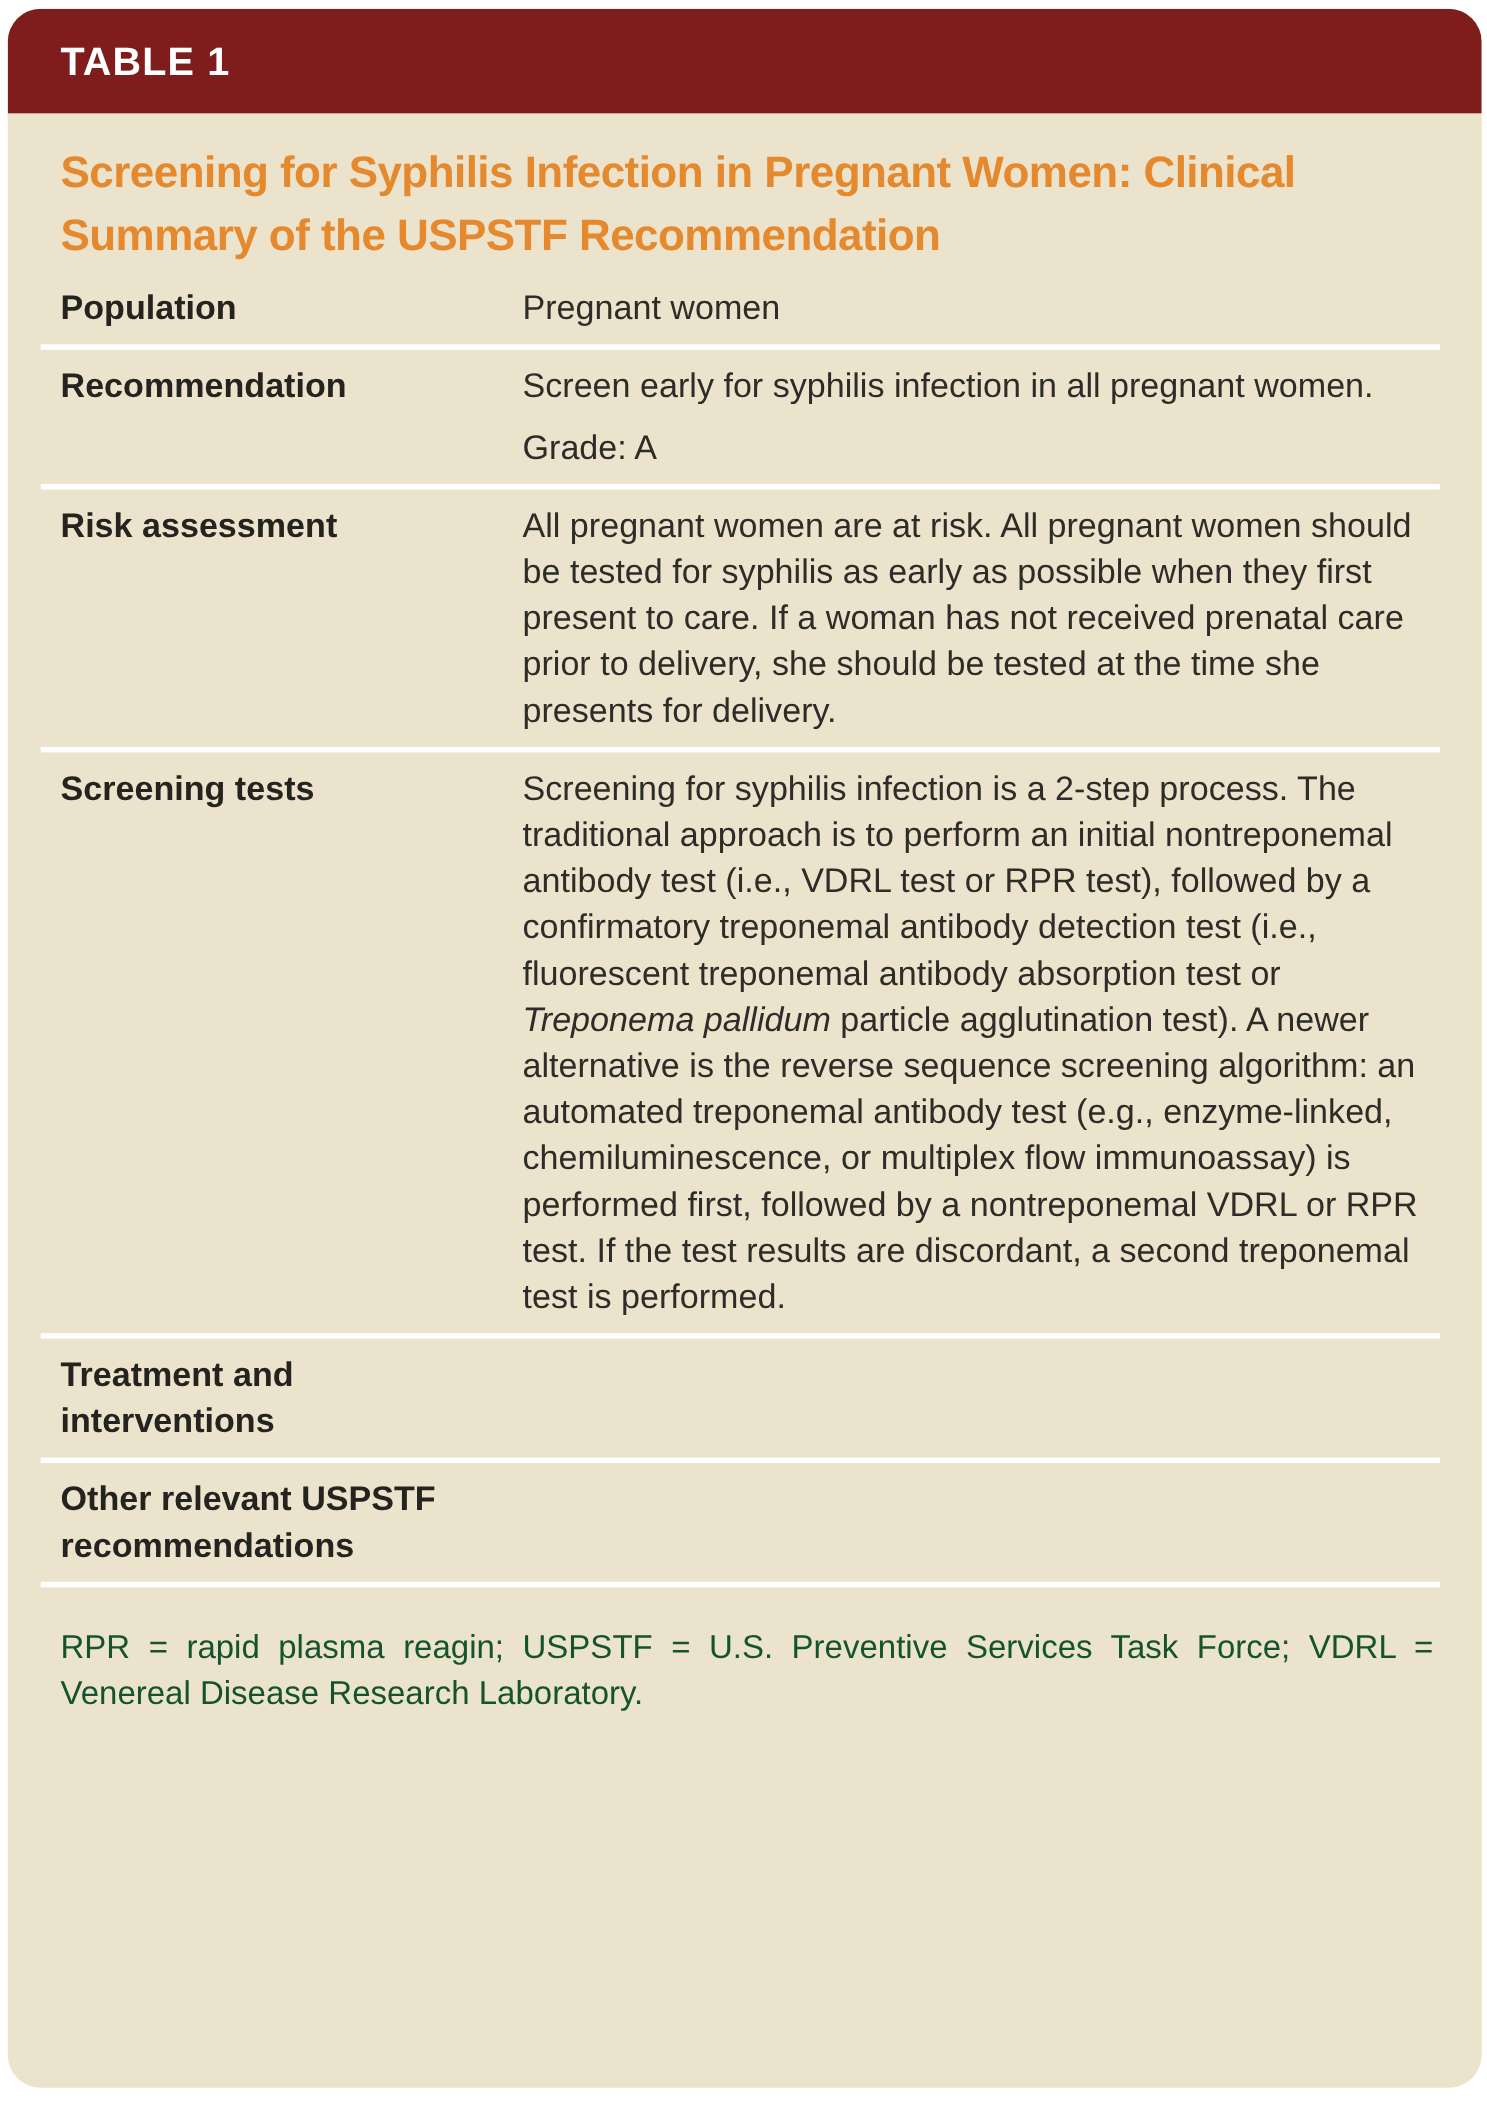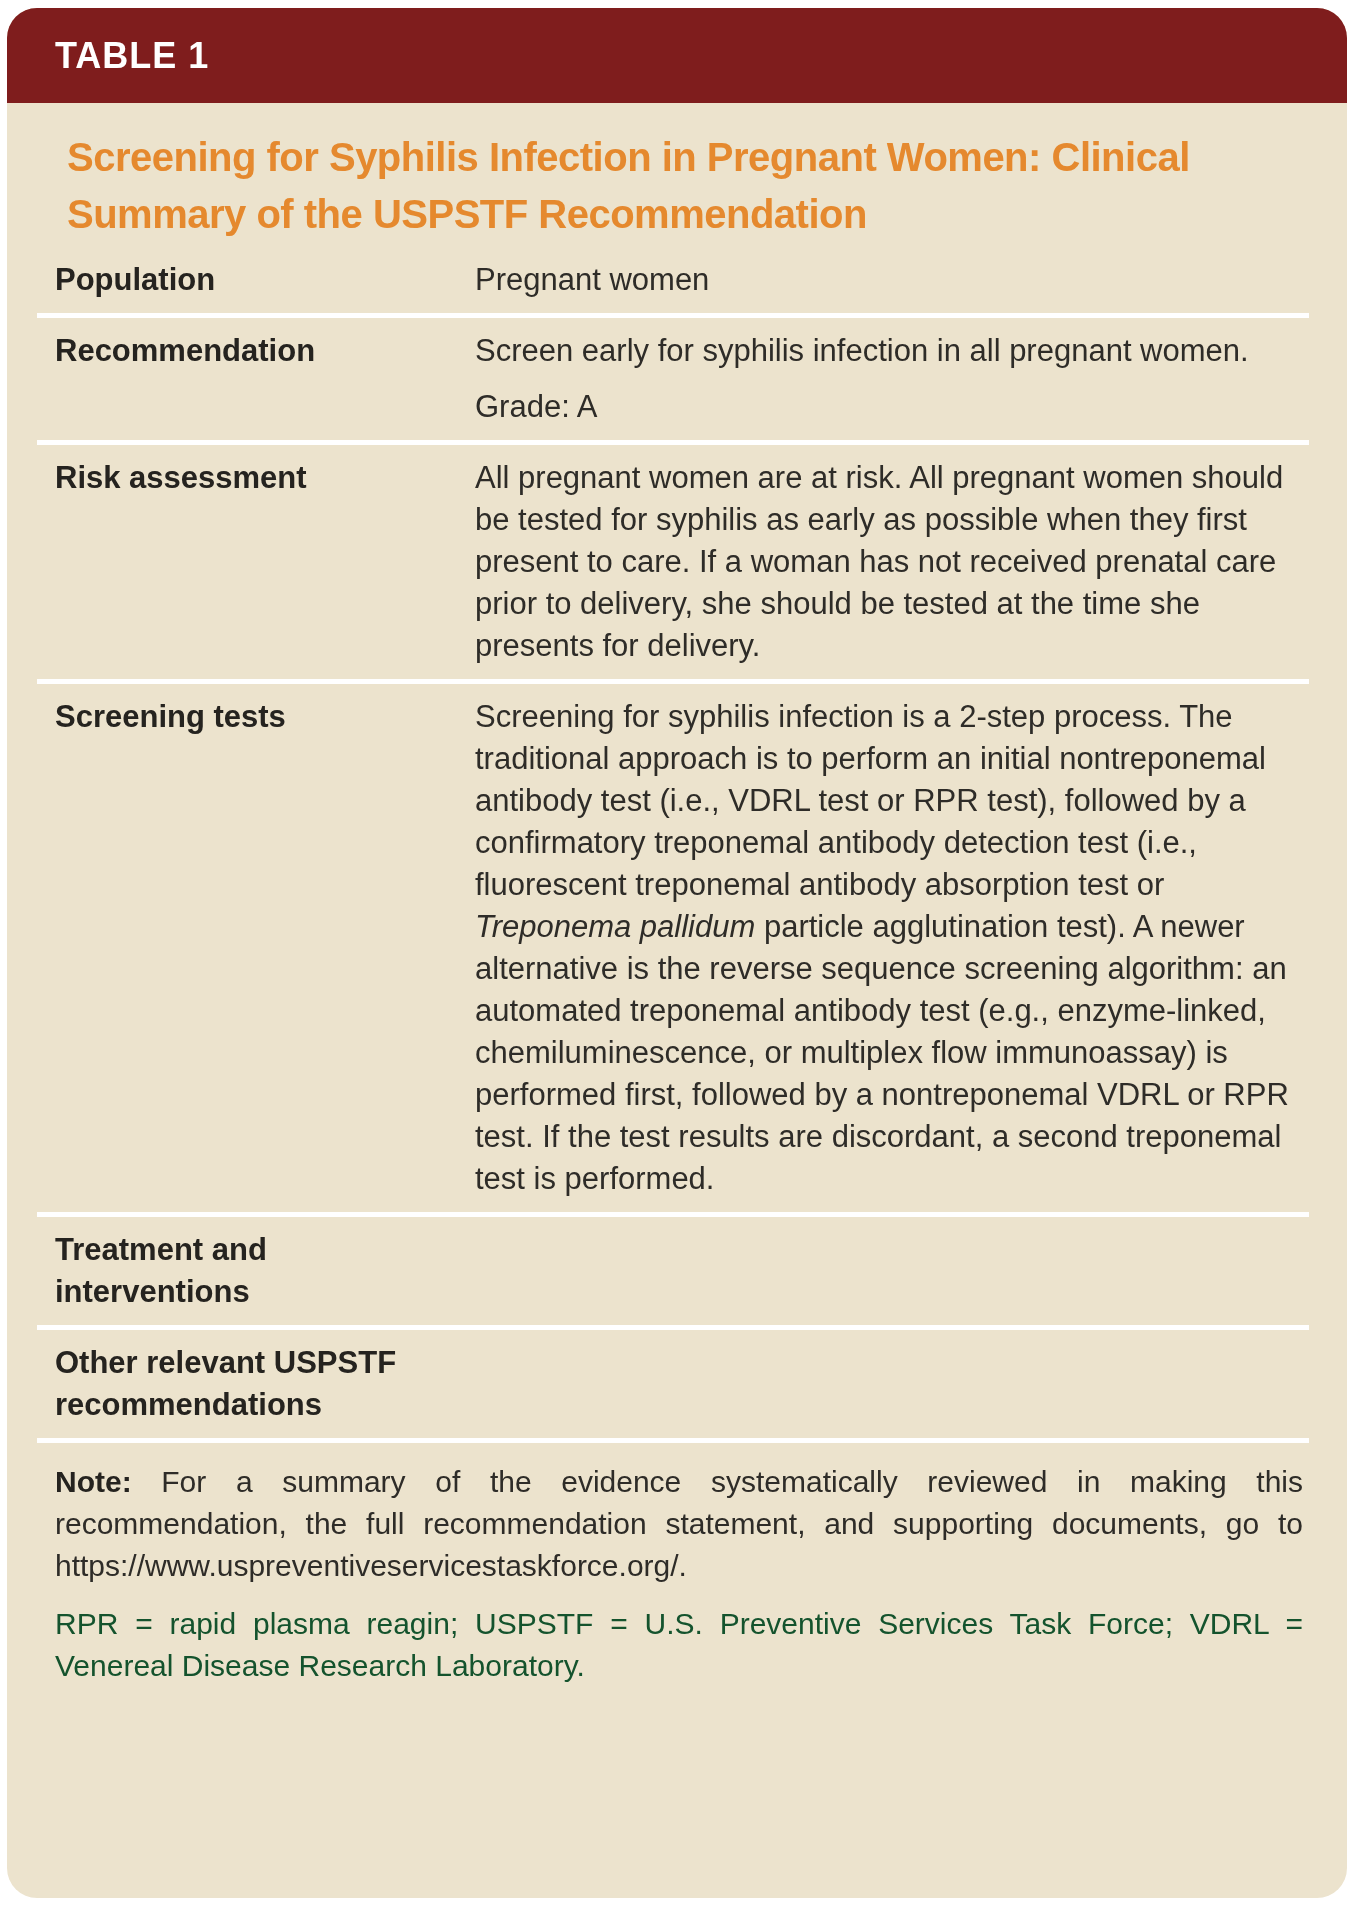--- a/index.html
+++ b/index.html
@@ -4,21 +4,21 @@
 <style>
   * { margin:0; padding:0; box-sizing:border-box; }
   html,body { width:1352px; height:1911px; background:#ffffff; overflow:hidden;
               font-family:"Liberation Sans","DejaVu Sans",sans-serif; }
   .card { margin:8px 5px 0 7px; min-height:1890px; background:#ece3cd;
           border-radius:30px; overflow:hidden; }
   .band { background:#7f1d1d; height:95px; display:flex; align-items:center;
           padding-left:48px; }
   .band-label { color:#ffffff; font-size:36px; font-weight:bold; letter-spacing:1px; }
   .title { color:#e5892e; font-weight:bold; font-size:40px; line-height:57px;
-           letter-spacing:-0.5px; padding:26px 44px 4px 60px; }
+           letter-spacing:-0.5px; padding:26px 44px 4px 48px; }
   .title span { display:block; }
   .row { display:grid; grid-template-columns:420px 1fr; padding:12px 36px 12px 48px; }
   .row-label { font-weight:bold; font-size:31px; line-height:42px; color:#25231f;
                padding-right:30px; }
   .row-value { font-size:31px; line-height:42px; color:#2e2c28; }
   .row-value .para + .para { margin-top:14px; }
   .italic { font-style:italic; }
   .sep { height:5px; background:#ffffff; margin:0 38px 0 30px; }
   .footer { padding:18px 44px 28px 48px; }
   .note { font-size:30px; line-height:42px; color:#2e2c28; text-align:justify; }
@@ -83,17 +83,16 @@
 
   <div class="sep"></div>
 
   <div class="row">
     <div class="row-label">Other relevant USPSTF recommendations</div>
   </div>
 
   <div class="sep"></div>
 
   <div class="footer">
-    <p class="note"><b>Note:</b><span> For a summary of the evidence systematically reviewed in making this recommendation, the full recommendation statement, and supporting documents, go to https://www.uspreventiveservicestaskforce.org/.</span></p>
     <p class="abbrev">RPR = rapid plasma reagin; USPSTF = U.S. Preventive Services Task Force; VDRL = Venereal Disease Research Laboratory.</p>
   </div>
 
 </div>
 
 </body></html>

